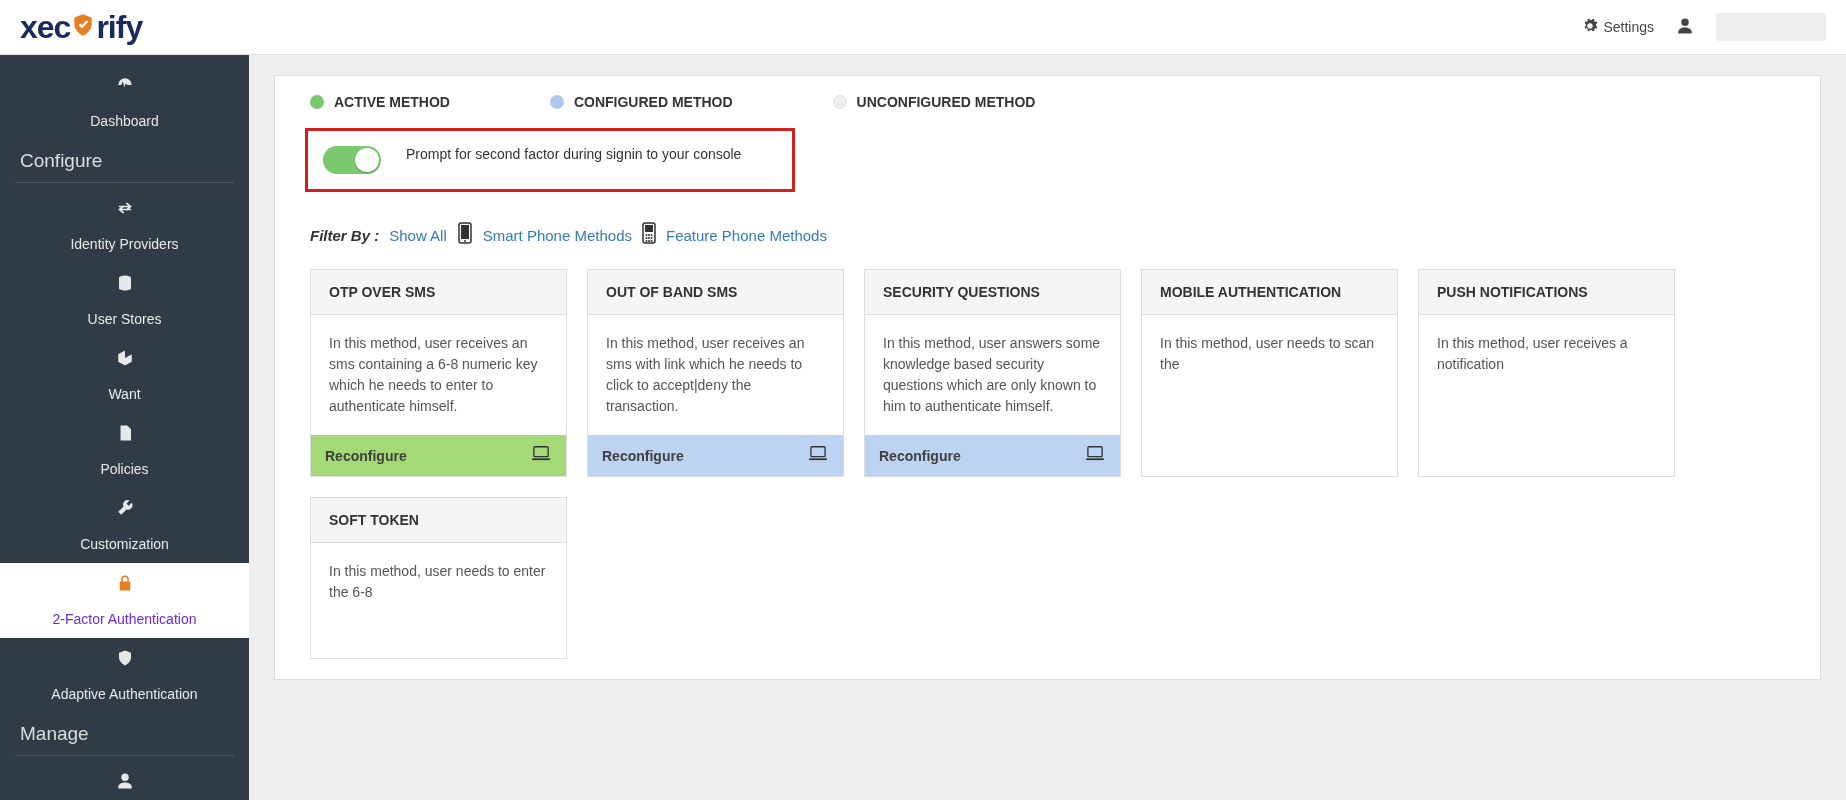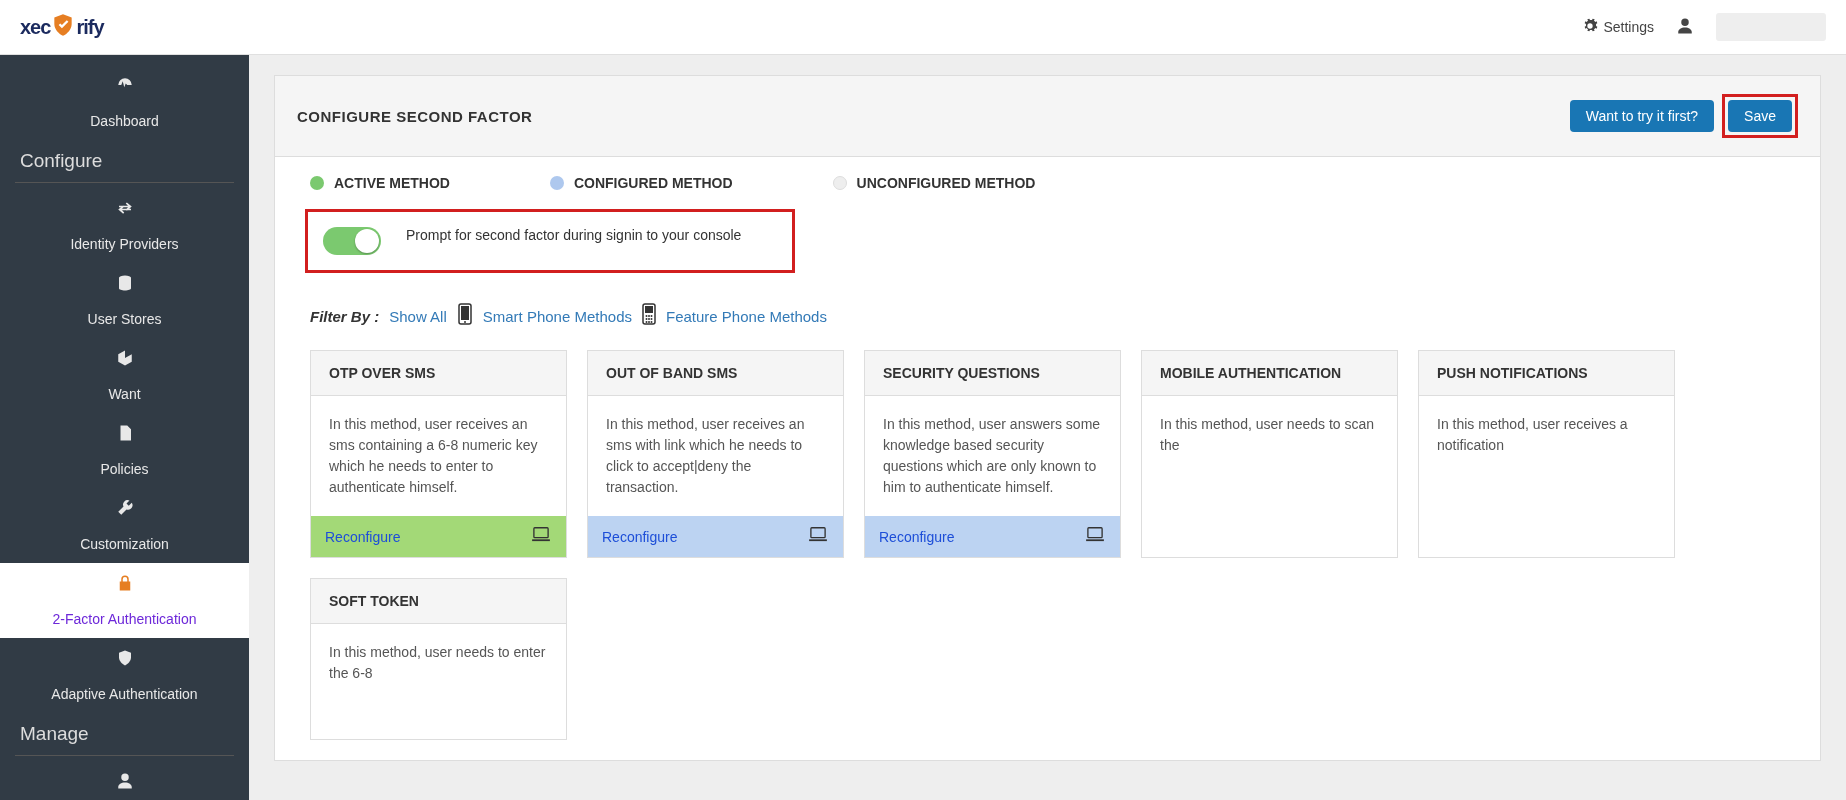--- a/index.html
+++ b/index.html
@@ -1,19 +1,19 @@
 <!DOCTYPE html>
 <html><head>
 <meta charset="utf-8">
 <style>
 * { box-sizing: border-box; margin: 0; padding: 0; }
 body { font-family: Arial, Helvetica, sans-serif; font-size: 14px; background: #eeeeee; color: #333; }
 
 .topbar { background: #fff; height: 55px; display: flex; align-items: center; justify-content: space-between; padding: 0 20px; border-bottom: 1px solid #e0e0e0; }
-.logo { font-size: 20px; font-weight: bold; color: #1b2a5e; display: flex; align-items: center; gap: 0; letter-spacing: -1px; }
+.logo { font-size: 32px; font-weight: bold; color: #1b2a5e; display: flex; align-items: center; gap: 0; letter-spacing: -1px; }
 .logo .shield { color: #e67e22; }
 .topbar-right { display: flex; align-items: center; gap: 22px; }
 .settings-link { display: flex; align-items: center; gap: 5px; color: #444; cursor: pointer; }
 .user-avatar { width: 22px; height: 22px; background: #444; border-radius: 3px; display: inline-block; }
 
 .layout { display: flex; }
 
 .sidebar { width: 249px; background: #313b45; min-height: calc(100vh - 55px); padding-top: 10px; }
 .sidebar-item { display: flex; align-items: center; gap: 15px; padding: 11px 20px; color: #e8e8e8; cursor: pointer; flex-direction: column; }
 .sidebar-item.active { background: #fff; color: #6d28d9; }
@@ -47,21 +47,21 @@
 .filter-link { color: #337ab7; cursor: pointer; }
 .phone-ico { font-size: 18px; }
 
 .cards { display: flex; gap: 20px; padding: 0 35px 20px; flex-wrap: wrap; }
 .card { width: 257px; border: 1px solid #ddd; background: #fff; display: flex; flex-direction: column; }
 .card-title { background: #f5f5f5; padding: 14px 18px; font-weight: bold; border-bottom: 1px solid #ddd; font-size: 14px; }
 .card-body { padding: 18px; color: #555; line-height: 1.5; flex: 1; min-height: 115px; }
 .card-footer { padding: 10px 14px; display: flex; justify-content: space-between; align-items: center; }
 .card-footer.active { background: #a3d977; }
 .card-footer.configured { background: #bcd3f2; }
-.card-footer a { color: #1d4ed8; text-decoration: none; cursor: pointer; }
+.card-footer a { color: #404040; text-decoration: none; cursor: pointer; font-weight: bold; }
 .laptop-ico { font-size: 18px; }
 </style>
 </head>
 <body>
 
 <div class="topbar">
   <div class="logo">
     <span>xec</span>
     <span class="shield">
       <svg width="26" height="26" viewBox="0 0 24 24">
@@ -165,29 +165,20 @@
       <div class="sidebar-item">
         <span class="icon"><svg width="18" height="18" viewBox="0 0 24 24">
             <path fill="currentColor" d="M3 3v18h18v-2H5V3zm4 10h3v6H7zm5-6h3v12h-3zm5 3h3v9h-3z"></path>
           </svg></span>
         <span>License</span>
       </div>
     </div>
 
   <div class="main">
     <div class="panel">
-      <div class="panel-header">
-        <div class="panel-title">CONFIGURE SECOND FACTOR</div>
-        <div style="display:flex;align-items:center;gap:8px;">
-          <button class="btn btn-primary">Want to try it first?</button>
-          <span class="save-highlight">
-            <button class="btn btn-primary">Save</button>
-          </span>
-        </div>
-      </div>
 
       <div class="legend">
         <div class="legend-item">
           <span class="dot dot-active"></span>
           <span>ACTIVE METHOD</span>
         </div>
         <div class="legend-item">
           <span class="dot dot-configured"></span>
           <span>CONFIGURED METHOD</span>
         </div>

